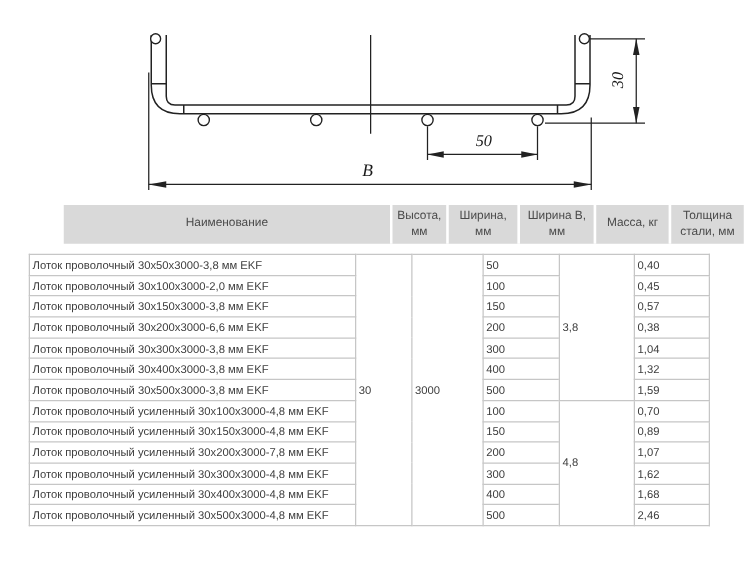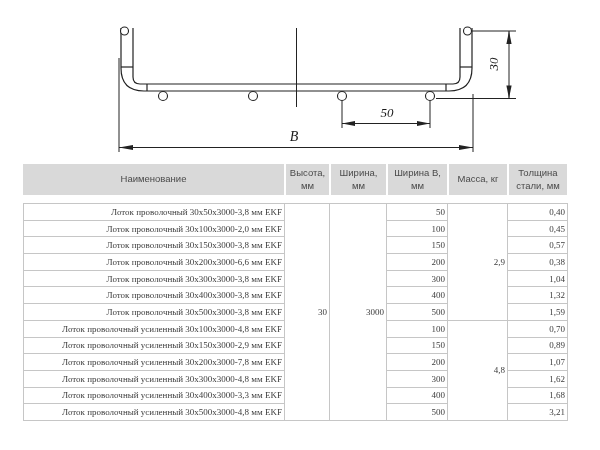--- a/index.html
+++ b/index.html
@@ -5,31 +5,31 @@
   html,body{margin:0;padding:0;}
   body{
     width:600px;height:450px;background:#ffffff;overflow:hidden;position:relative;
     font-family:"Liberation Sans",sans-serif;
   }
   
   .diagram-wrap{position:absolute;left:0;top:0;width:600px;height:162px;}
   svg text{font-family:"Liberation Serif",serif;font-style:italic;fill:#1a1a1a;}
   
   .table-wrap{position:absolute;left:23px;top:164px;width:544px;}
-  .spec-header{display:grid;grid-template-columns:261px 45px 57px 61px 60px 60px;height:31px;margin-bottom:8px;}
+  .spec-header{display:grid;grid-template-columns:261px 45px 57px 61px 60px 60px;height:31px;margin-bottom:8px;margin-left:28px;}
   .hcell{
     background:#d9d9d9;color:#4a4a4a;font-size:9.5px;line-height:1.3;
     display:flex;align-items:center;justify-content:center;text-align:center;
     white-space:pre-line;box-sizing:border-box;
   }
   .hcell + .hcell{border-left:2px solid #ffffff;}
   table.spec-body{border-collapse:collapse;table-layout:fixed;width:544px;border:1px solid #b5b5b5;}
   table.spec-body td{
-    border:1px solid #c6c6c6;font-size:9px;color:#3d3d3d;text-align:right;
-    height:15.7px;padding:0 2px;overflow:hidden;white-space:nowrap;font-family:Liberation Serif, serif;
+    border:1px solid #c6c6c6;font-size:9px;color:#3d3d3d;text-align:left;
+    height:15.7px;padding:0 2px;overflow:hidden;white-space:nowrap;
   }
   td.cell-name{text-align:left;padding-left:8px;}
 </style>
 </head>
 <body>
 
 <div class="diagram-wrap">
   <svg width="600" height="162" viewBox="0 0 600 162">
     <g stroke="#222222" fill="none" stroke-width="1.2">
 
@@ -103,21 +103,21 @@
       <col style="width:61px">
         <col style="width:60px">
         <col style="width:60px">
     </colgroup>
     <tbody>
         <tr>
           <td class="cell-name">Лоток проволочный 30х50х3000-3,8 мм EKF</td>
           <td rowspan="13">30</td>
           <td rowspan="13">3000</td>
           <td>50</td>
-          <td rowspan="7">2,9</td>
+          <td rowspan="7">3,8</td>
           <td>0,40</td>
         </tr>
         <tr>
           <td class="cell-name">Лоток проволочный 30х100х3000-2,0 мм EKF</td>
           <td>100</td>
           <td>0,45</td>
         </tr>
         <tr>
           <td class="cell-name">Лоток проволочный 30х150х3000-3,8 мм EKF</td>
           <td>150</td>
@@ -143,39 +143,39 @@
           <td>500</td>
           <td>1,59</td>
         </tr>
         <tr>
           <td class="cell-name">Лоток проволочный усиленный 30х100х3000-4,8 мм EKF</td>
           <td>100</td>
           <td rowspan="6">4,8</td>
           <td>0,70</td>
         </tr>
         <tr>
-          <td class="cell-name">Лоток проволочный усиленный 30х150х3000-2,9 мм EKF</td>
+          <td class="cell-name">Лоток проволочный усиленный 30х150х3000-4,8 мм EKF</td>
           <td>150</td>
           <td>0,89</td>
         </tr>
         <tr>
           <td class="cell-name">Лоток проволочный усиленный 30х200х3000-7,8 мм EKF</td>
           <td>200</td>
           <td>1,07</td>
         </tr>
         <tr>
           <td class="cell-name">Лоток проволочный усиленный 30х300х3000-4,8 мм EKF</td>
           <td>300</td>
           <td>1,62</td>
         </tr>
         <tr>
-          <td class="cell-name">Лоток проволочный усиленный 30х400х3000-3,3 мм EKF</td>
+          <td class="cell-name">Лоток проволочный усиленный 30х400х3000-4,8 мм EKF</td>
           <td>400</td>
           <td>1,68</td>
         </tr>
         <tr>
           <td class="cell-name">Лоток проволочный усиленный 30х500х3000-4,8 мм EKF</td>
           <td>500</td>
-          <td>3,21</td>
+          <td>2,46</td>
         </tr>
       </tbody>
   </table>
 </div>
 
 </body></html>

